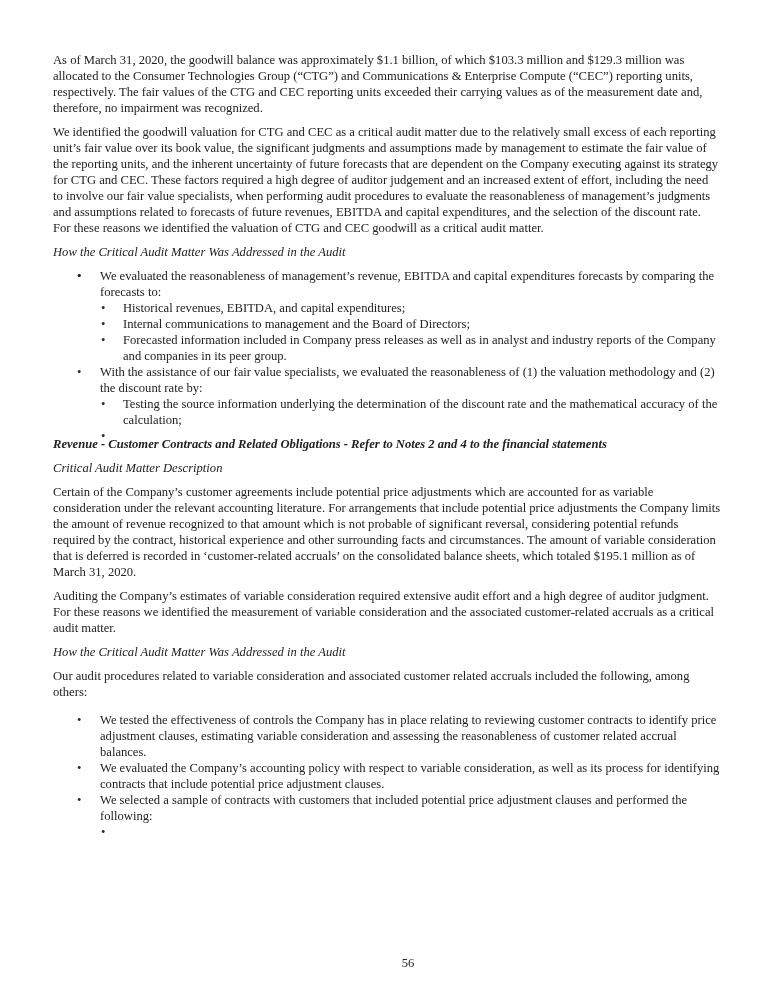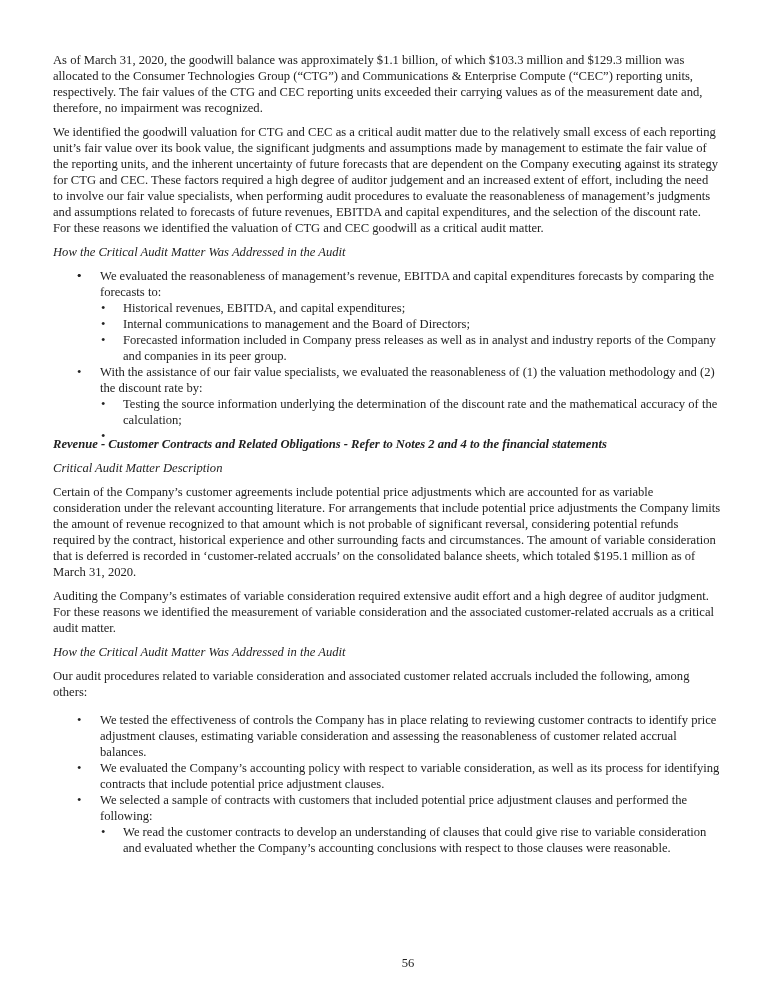--- a/index.html
+++ b/index.html
@@ -61,19 +61,19 @@
       <span>We tested the effectiveness of controls the Company has in place relating to reviewing customer contracts to identify price adjustment clauses, estimating variable consideration and assessing the reasonableness of customer related accrual balances.</span>
     </li>
     <li>
       <span class="b">•</span>
       <span>We evaluated the Company’s accounting policy with respect to variable consideration, as well as its process for identifying contracts that include potential price adjustment clauses.</span>
     </li>
     <li>
       <span class="b">•</span>
       <span>We selected a sample of contracts with customers that included potential price adjustment clauses and performed the following:</span>
       <ul class="l2">
-        <li><span class="b">•</span><span>We read the customer contracts to develop an understanding of clauses that could give rise to variable consideration and evaluated whether the Company’s accounting conclusions with respect to those clauses were reasonable.</span></li>
+        <li><span class="b">•</span></li>
       </ul>
     </li>
   </ul>
 </div>
 
 <div class="pgnum">56</div>
 
 </body></html>

